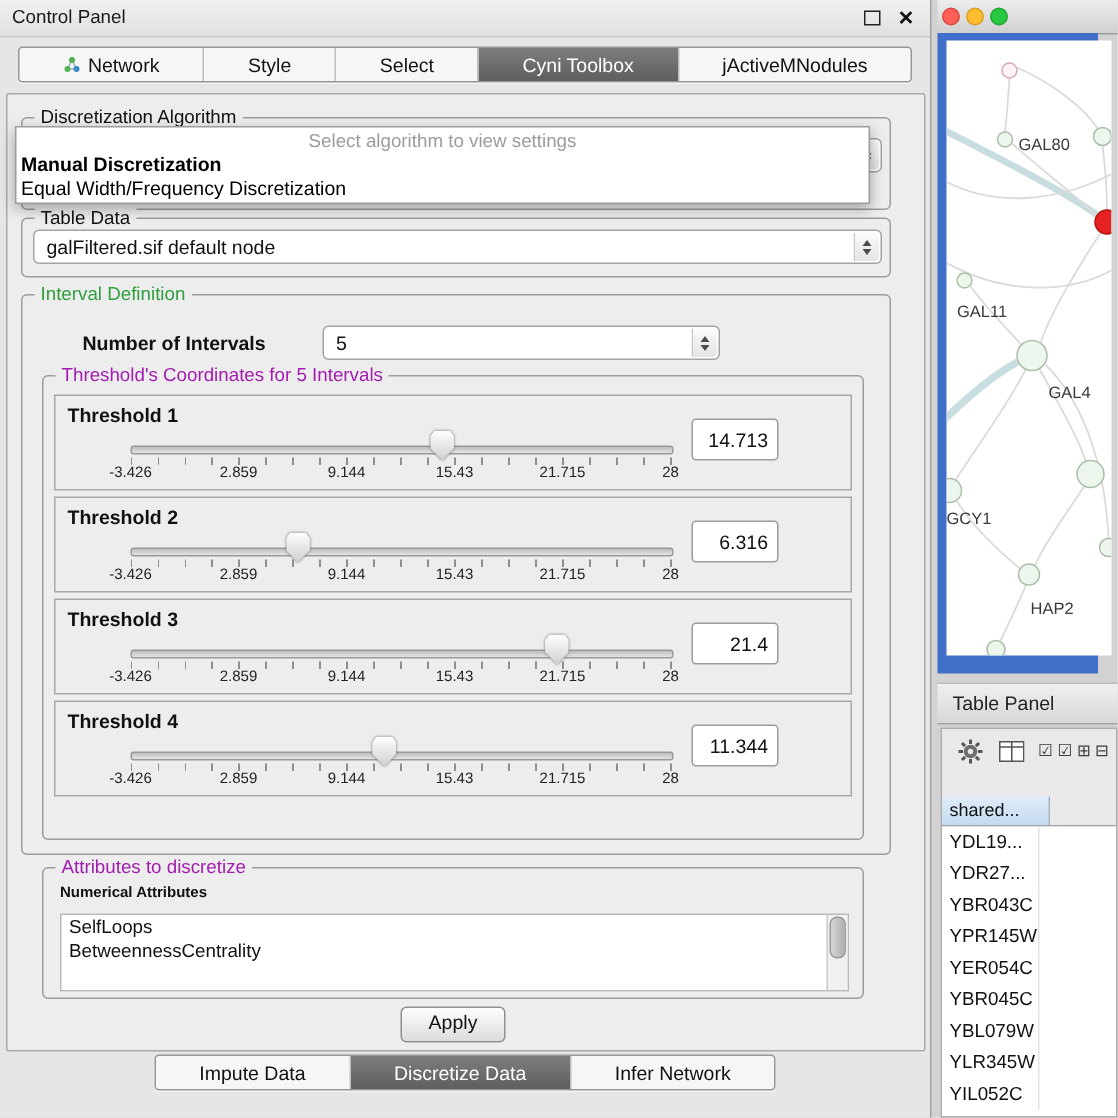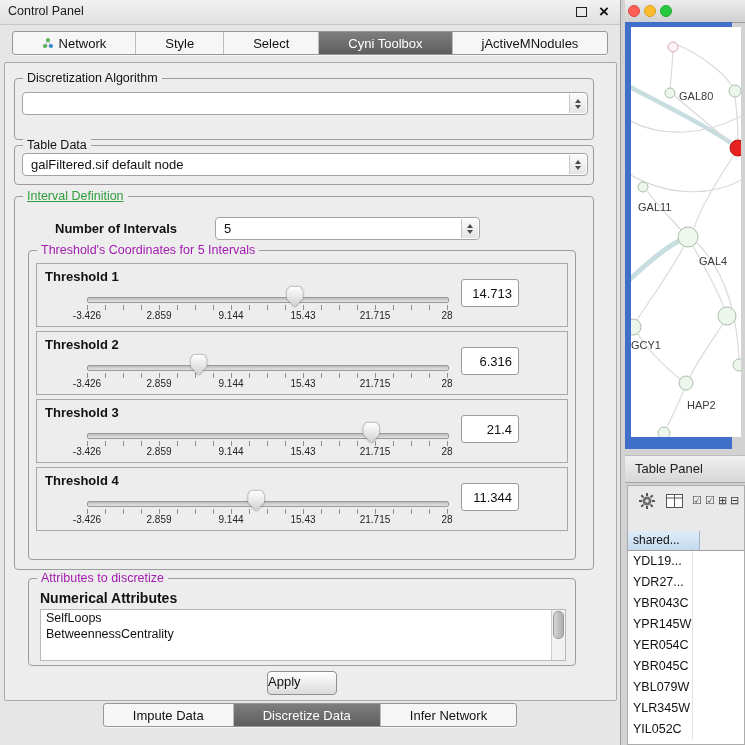--- a/index.html
+++ b/index.html
@@ -17,21 +17,21 @@
   .tabbar{position:absolute;left:0;top:31px;width:620px;display:flex;justify-content:center;}
   .seg{display:inline-flex;border:1px solid #979797;border-radius:3px;overflow:hidden;background:#f6f6f6;height:22px;box-shadow:0 1px 0 rgba(255,255,255,.6);}
   .seg .tab{display:flex;align-items:center;gap:5px;padding:0 29px;font-size:13px;color:#111;border-left:1px solid #bdbdbd;white-space:nowrap;}
   .seg .tab:first-child{border-left:none;}
   .seg .tab.selected{background:linear-gradient(#7e7e7e,#5e5e5e);color:#fff;}
 
   .inner-panel{position:absolute;left:4px;top:62px;width:611px;height:637px;background:#ededed;border:1px solid #a9a9a9;border-radius:2px;}
 
   .group{position:absolute;border:1px solid #9c9c9c;border-radius:4px;}
   .legend{position:absolute;top:-8px;left:8px;background:#ededed;padding:0 4px;font-size:12.5px;white-space:nowrap;}
-  .legend.green{color:#2f9e3d;text-decoration:underline;}
+  .legend.green{color:#2f9e3d;}
   .legend.blue{color:#a21caf;}
 
   .combo{position:absolute;background:#fff;border:1px solid #a3a3a3;border-radius:4px;box-sizing:border-box;}
   .combo .txt{position:absolute;left:8px;top:0;right:20px;line-height:21px;font-size:13px;color:#111;white-space:nowrap;overflow:hidden;}
   .combo .arrows{position:absolute;right:1px;top:1px;bottom:1px;width:16px;border-left:1px solid #c8c8c8;display:flex;flex-direction:column;align-items:center;justify-content:center;gap:2px;background:linear-gradient(#fbfbfb,#e4e4e4);border-radius:0 3px 3px 0;}
   .tri-up{width:0;height:0;border-left:3.5px solid transparent;border-right:3.5px solid transparent;border-bottom:4.5px solid #4c4c4c;}
   .tri-down{width:0;height:0;border-left:3.5px solid transparent;border-right:3.5px solid transparent;border-top:4.5px solid #4c4c4c;}
 
   .popup{position:absolute;left:10px;top:84px;width:568px;height:50px;background:#fff;border:1px solid #9c9c9c;box-shadow:0 3px 9px rgba(0,0,0,.35);z-index:60;}
   .popup .ph{height:15px;text-align:center;color:#9c9c9c;font-size:12.5px;padding-top:2px;}
@@ -43,27 +43,27 @@
   .thr{position:absolute;left:36px;width:530px;height:62px;border:1px solid #a8a8a8;background:#ededed;}
   .thr-label{position:absolute;left:8px;top:5px;font-weight:bold;font-size:13px;}
   .track{position:absolute;left:50px;top:33px;width:360px;height:4px;background:linear-gradient(#bdbdbd,#e4e4e4);border:1px solid #9a9a9a;border-radius:2px;}
   .ticks{position:absolute;left:50px;top:41px;width:361px;height:5px;background:repeating-linear-gradient(to right,#8f8f8f 0 1px,transparent 1px 18px);}
   .ticklbl{position:absolute;top:46px;font-size:10px;color:#222;transform:translateX(-50%);}
   .thumb{position:absolute;top:23px;width:16px;height:20px;filter:drop-shadow(0 0 1px #6e6e6e);}
   .thumb::before{content:"";position:absolute;inset:0;background:linear-gradient(#ffffff,#cfcfcf);
     clip-path:polygon(18% 0,82% 0,100% 20%,100% 58%,50% 100%,0 58%,0 20%);}
   .val{position:absolute;left:424px;top:15px;width:58px;height:28px;background:#fff;border:1px solid #9b9b9b;border-radius:3px;font-size:13px;text-align:right;line-height:27px;padding-right:6px;box-sizing:border-box;}
 
-  .attr-sub{position:absolute;left:40px;top:590px;font-weight:bold;font-size:14px;}
+  .attr-sub{position:absolute;left:40px;top:590px;font-weight:bold;font-size:10px;}
   .attr-list{position:absolute;left:40px;top:609px;width:524px;height:50px;background:#fff;border:1px solid #b9b9b9;overflow:hidden;}
   .attr-item{font-size:12.5px;line-height:16px;padding-left:5px;white-space:nowrap;}
   .vscroll{position:absolute;right:0;top:0;bottom:0;width:13px;background:#f1f1f1;border-left:1px solid #ccc;}
   .vthumb{position:absolute;left:1px;right:1px;top:1px;height:26px;border-radius:5px;background:linear-gradient(to right,#d6d6d6,#aeaeae);border:1px solid #9a9a9a;}
 
-  .apply-btn{position:absolute;left:267px;top:671px;width:68px;height:22px;border:1px solid #8f8f8f;border-radius:4px;background:linear-gradient(#fefefe,#dcdcdc);font-size:13px;line-height:20px;}
+  .apply-btn{position:absolute;left:267px;top:671px;width:68px;height:22px;border:1px solid #8f8f8f;border-radius:4px;background:linear-gradient(#fefefe,#dcdcdc);font-size:13px;text-align:center;line-height:20px;}
 
   .btabs{position:absolute;left:0;top:703px;width:620px;display:flex;justify-content:center;}
 
   
   .net{position:absolute;left:625px;top:0;width:120px;height:449px;}
   .net-title{position:absolute;left:0;top:0;width:120px;height:22px;background:linear-gradient(#ededed,#d0d0d0);border-bottom:1px solid #9c9c9c;}
   .tl{position:absolute;top:5px;width:12px;height:12px;border-radius:50%;box-sizing:border-box;}
   .tl.red{left:3px;background:#ff5f57;border:1px solid #d84942;}
   .tl.yellow{left:19px;background:#febc2e;border:1px solid #d9a022;}
   .tl.green{left:35px;background:#28c840;border:1px solid #1da832;}
@@ -129,20 +129,25 @@
     <div class="group" style="left:14px;top:78px;width:578px;height:60px;">
       <span class="legend">Discretization Algorithm</span>
     </div>
     <div class="combo" style="left:22px;top:92px;width:566px;height:23px;">
       <span class="arrows">
           <span class="tri-up"></span>
           <span class="tri-down"></span>
         </span>
     </div>
 
+    <div class="popup">
+      <div class="ph">Select algorithm to view settings</div>
+      <div class="opt bold">Manual Discretization</div>
+      <div class="opt">Equal Width/Frequency Discretization</div>
+    </div>
 
     <div class="group" style="left:14px;top:145px;width:578px;height:38px;">
       <span class="legend">Table Data</span>
     </div>
     <div class="combo" style="left:22px;top:153px;width:566px;height:23px;">
       <span class="txt">galFiltered.sif default node</span>
       <span class="arrows">
           <span class="tri-up"></span>
           <span class="tri-down"></span>
         </span>

